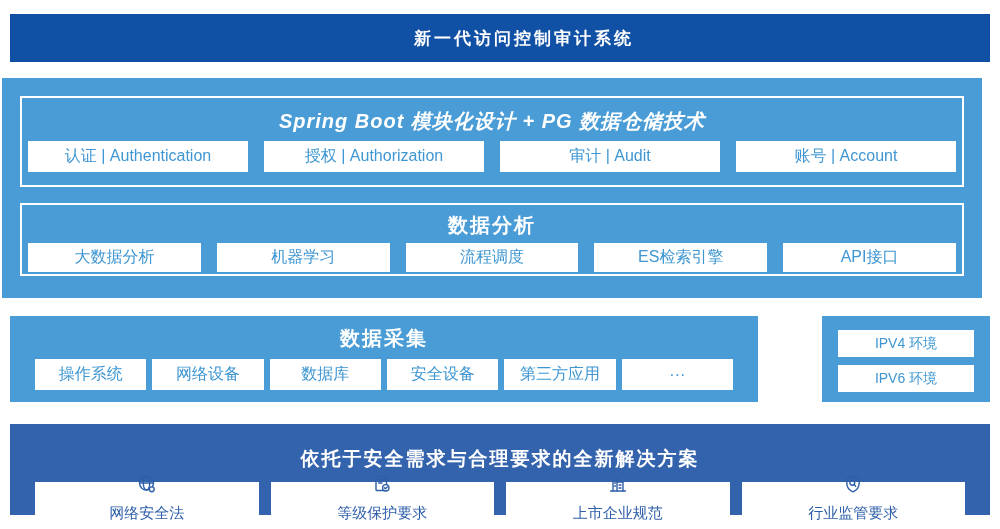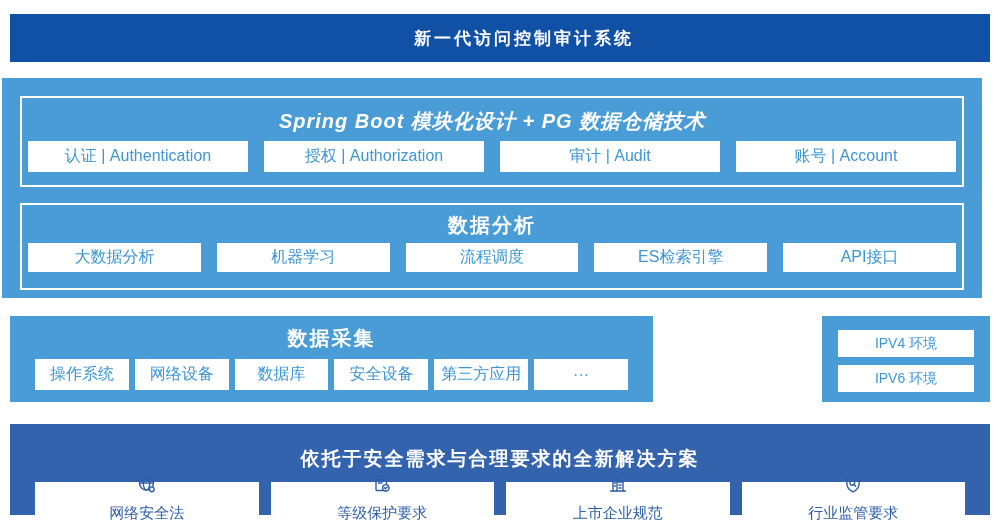--- a/index.html
+++ b/index.html
@@ -8,32 +8,32 @@
 
   
   .header{position:absolute;left:10px;top:14px;width:980px;height:48px;background:#1050A5;
     display:flex;align-items:center;justify-content:center;}
   .header .title{color:#ffffff;font-size:17px;font-weight:bold;letter-spacing:3px;margin-left:48px;}
 
   
   .platform{position:absolute;left:2px;top:78px;width:980px;height:220px;background:#4A9CD6;box-sizing:border-box;}
   .panel{border:2px solid #ffffff;margin:18px 18px 0 18px;box-sizing:border-box;}
   .panel.modules{height:91px;padding:7px 6px 0 6px;}
-  .panel.analysis{height:87px;margin-top:16px;padding:5px 6px 0 6px;}
+  .panel.analysis{height:73px;margin-top:16px;padding:5px 6px 0 6px;}
   .panel-title{color:#ffffff;text-align:center;font-size:20px;font-weight:bold;letter-spacing:2px;}
   .panel.modules .panel-title{font-style:italic;line-height:32px;margin-bottom:4px;letter-spacing:1px;}
   .panel.analysis .panel-title{line-height:30px;margin-bottom:3px;}
   .row{display:flex;gap:16px;}
   .wbox{background:#ffffff;flex:1;display:flex;align-items:center;justify-content:center;
     color:#3E96D2;font-size:16px;}
   .panel.modules .wbox{height:31px;}
   .panel.analysis .wbox{height:29px;}
 
   
-  .collection{position:absolute;left:10px;top:316px;width:643px;height:86px;background:#4A9CD6;box-sizing:border-box;padding:7px 25px 0 25px;}
+  .collection{position:absolute;left:10px;top:316px;width:748px;height:86px;background:#4A9CD6;box-sizing:border-box;padding:7px 25px 0 25px;}
   .collection .section-title{color:#ffffff;text-align:center;font-size:20px;font-weight:bold;letter-spacing:2px;line-height:30px;margin-bottom:6px;}
   .collection .row{gap:6px;}
   .collection .wbox{height:31px;}
 
   
   .environments{position:absolute;left:822px;top:316px;width:168px;height:86px;background:#4A9CD6;box-sizing:border-box;padding:14px 16px 16px 16px;}
   .environments .wbox{height:27px;margin-bottom:8px;font-size:14px;}
 
   
   .solution{position:absolute;left:10px;top:424px;width:980px;height:91px;background:#3463AD;box-sizing:border-box;padding:21px 25px 0 25px;}

